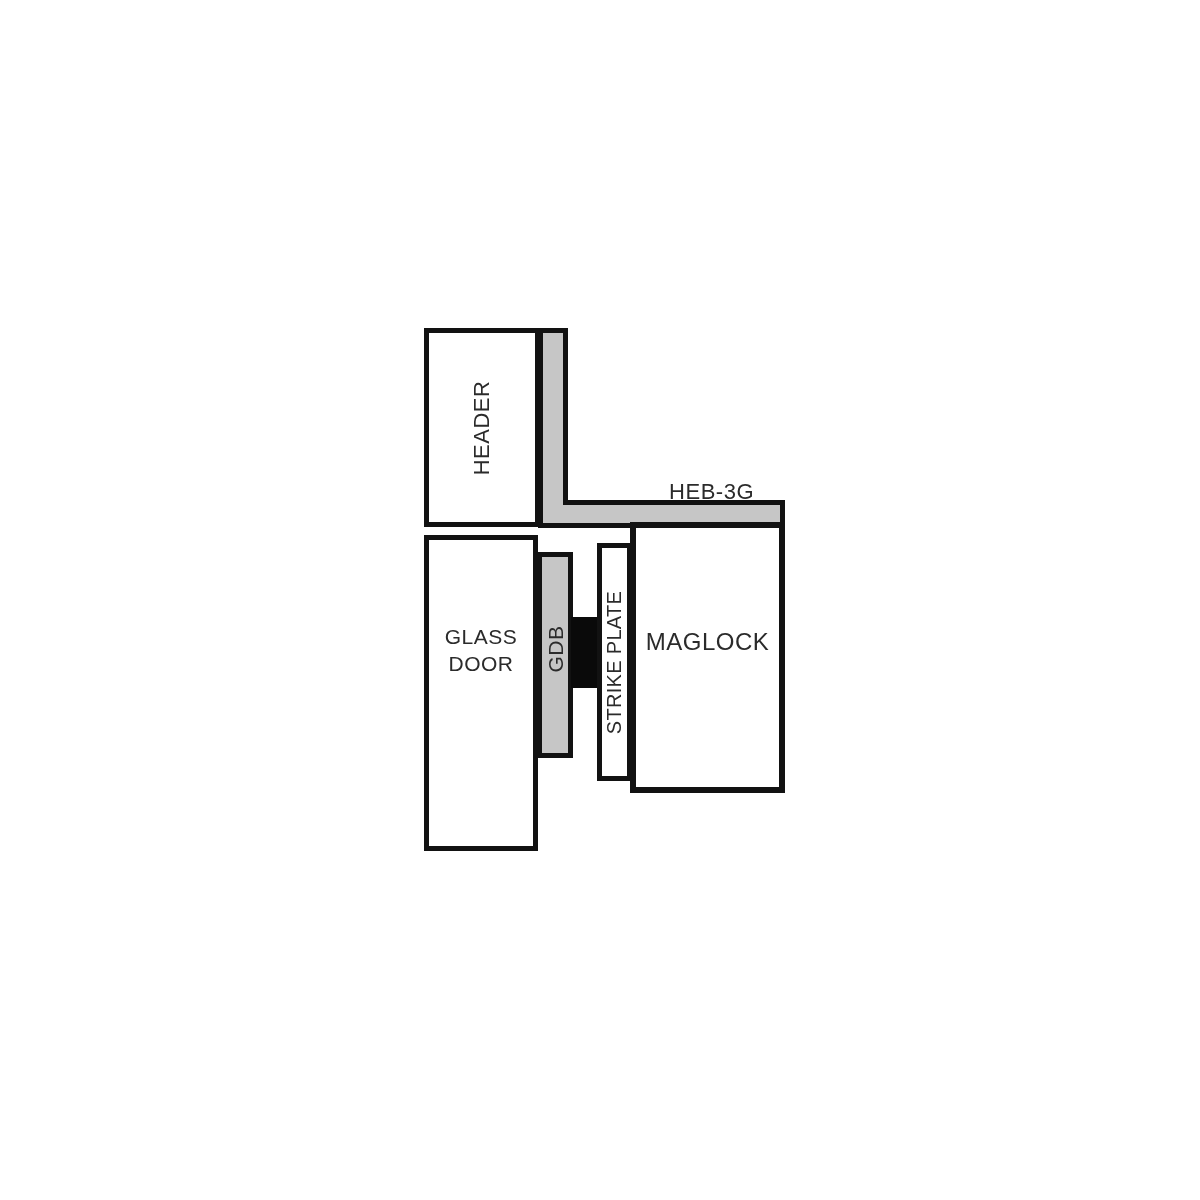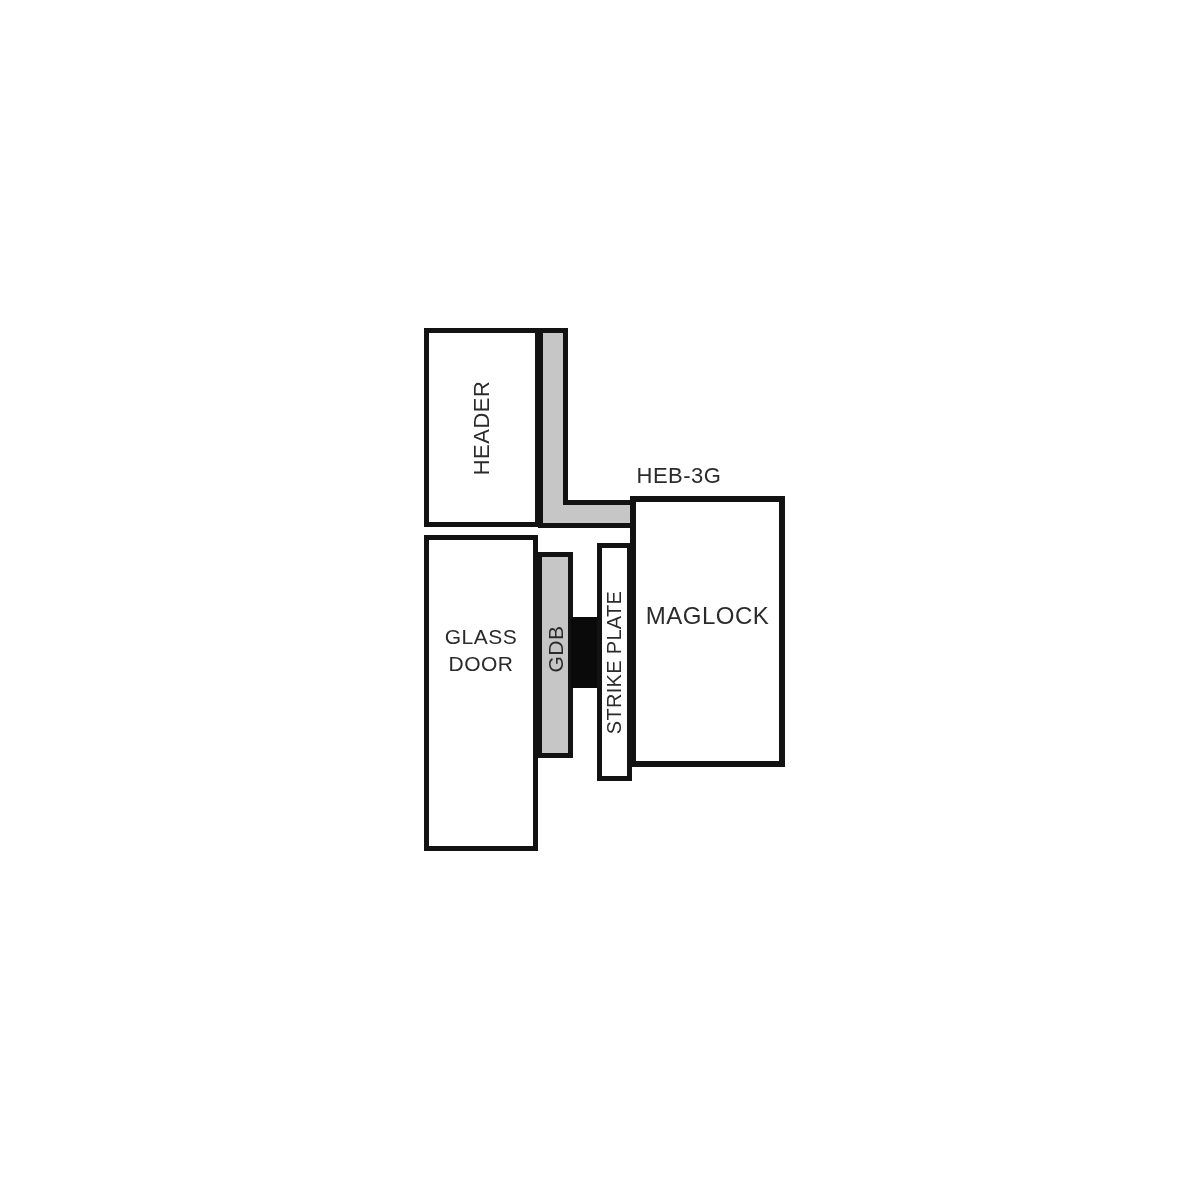--- a/index.html
+++ b/index.html
@@ -38,21 +38,21 @@
     position: absolute;
     background: var(--c-box-white);
     border: 5px solid var(--c-line);
     display: flex;
     align-items: center;
     justify-content: center;
     color: var(--c-label-text);
   }
   .header-box   { left: 424px; top: 328px; width: 116px; height: 199px; }
   .glassdoor-box{ left: 424px; top: 535px; width: 114px; height: 316px; }
-  .maglock-box  { left: 630px; top: 496px; width: 155px; height: 271px; border-width: 6px; }
+  .maglock-box  { left: 630px; top: 522px; width: 155px; height: 271px; border-width: 6px; }
   .gdb-strip    { left: 537px; top: 552px; width: 36px;  height: 206px; background: var(--c-bracket-gray); }
   .strike-strip { left: 597px; top: 543px; width: 35px;  height: 238px; }
   .black-block  {
     position: absolute;
     left: 571px; top: 617px; width: 28px; height: 71px;
     background: var(--c-block-black);
   }
   .vtext {
     transform: rotate(-90deg);
     white-space: nowrap;
@@ -68,23 +68,23 @@
     letter-spacing: 0.5px;
     transform: translateY(-43px);
   }
   .maglock-text {
     font-size: 24px;
     letter-spacing: 0.5px;
     transform: translateY(-16px);
   }
   .heb-label {
     position: absolute;
-    left: 604px; top: 463px;
+    left: 604px; top: 479px;
     width: 150px;
-    text-align: center;
+    text-align: right;
     font-size: 22px;
     letter-spacing: 0.5px;
     color: var(--c-label-text);
   }
 </style>
 </head>
 <body>
 
 <div class="page">
 

